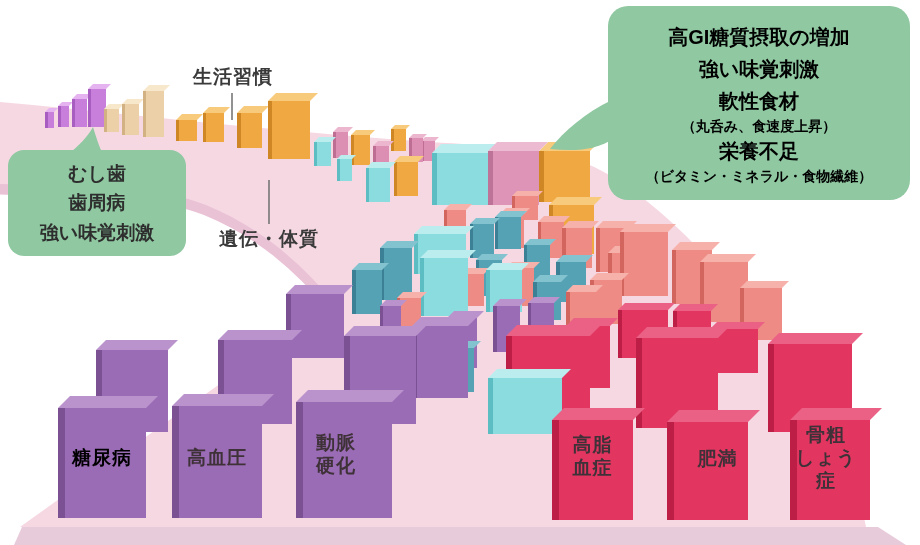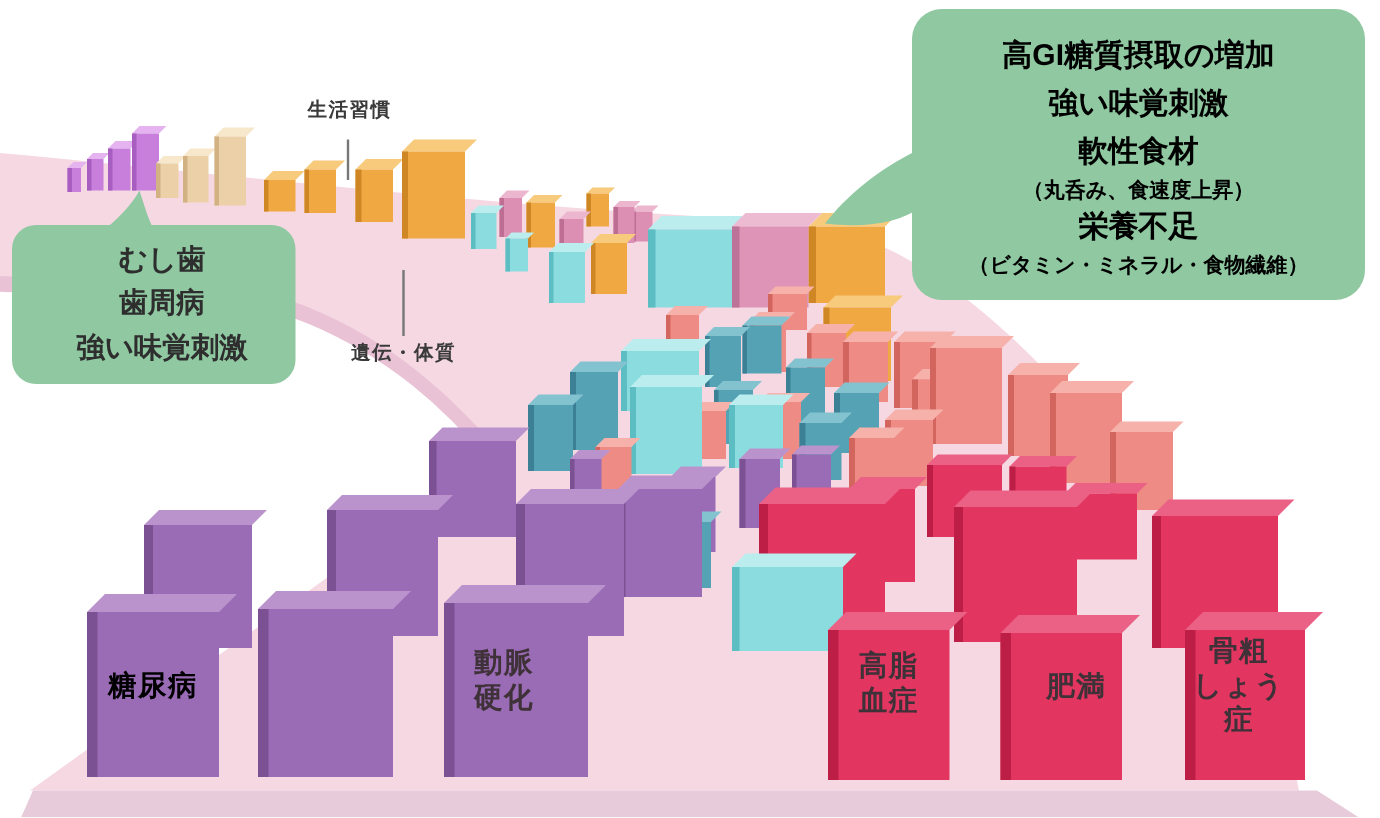--- a/index.html
+++ b/index.html
@@ -1,22 +1,22 @@
 <!DOCTYPE html>
 <html><head>
 <meta charset="utf-8">
 <style>
   html,body{margin:0;padding:0;background:#fff;}
   .scene{position:relative;width:920px;height:545px;background:#fff;overflow:hidden;
          font-family:"Liberation Sans","DejaVu Sans",sans-serif;}
   .scene svg{position:absolute;left:0;top:0;}
-  .float-label{position:absolute;text-align:center;font-weight:bold;font-size:13px;
+  .float-label{position:absolute;text-align:center;font-weight:bold;font-size:19px;
                letter-spacing:1px;z-index:2;}
   .bubble{position:absolute;border-radius:20px;display:flex;flex-direction:column;
-          align-items:center;justify-content:center;z-index:3;text-align:center;padding-left:11px;}
+          align-items:center;justify-content:center;z-index:3;text-align:center;}
   .bubble .l-big{font-size:20px;font-weight:bold;line-height:1.6;}
   .bubble .l-small{font-size:14px;font-weight:bold;line-height:1.3;}
   .bubble-left{left:8px;top:150px;width:178px;height:106px;border-radius:16px;}
   .bubble-left .l-big{line-height:1.55;font-size:19px;}
   .bubble-right{left:608px;top:6px;width:302px;height:190px;padding:2px 0;}
   .block-label{position:absolute;text-align:center;font-weight:bold;font-size:19px;
                line-height:1.2;letter-spacing:1px;z-index:2;}
 </style>
 </head>
 <body>
@@ -438,20 +438,23 @@
     <span class="l-big">強い味覚刺激</span>
     <span class="l-big">軟性食材</span>
     <span class="l-small">（丸呑み、食速度上昇）</span>
     <span class="l-big">栄養不足</span>
     <span class="l-small">（ビタミン・ミネラル・食物繊維）</span>
   </div>
 
 <div class="block-label" style="left: 58px; top: 447px; width: 88px; color: #000000;">
       <div>糖尿病</div>
     </div>
+    <div class="block-label" style="left: 172px; top: 447px; width: 90px; color: rgb(62, 49, 56);">
+      <div>高血圧</div>
+    </div>
     <div class="block-label" style="left: 296px; top: 432px; width: 80px; color: rgb(62, 49, 56);">
       <div>動脈</div>
       <div>硬化</div>
     </div>
     <div class="block-label" style="left: 552px; top: 434px; width: 81px; color: rgb(62, 49, 56);">
       <div>高脂</div>
       <div>血症</div>
     </div>
     <div class="block-label" style="left: 667px; top: 448px; width: 73px; color: rgb(62, 49, 56); margin-left: 14px;">
       <div>肥満</div>

